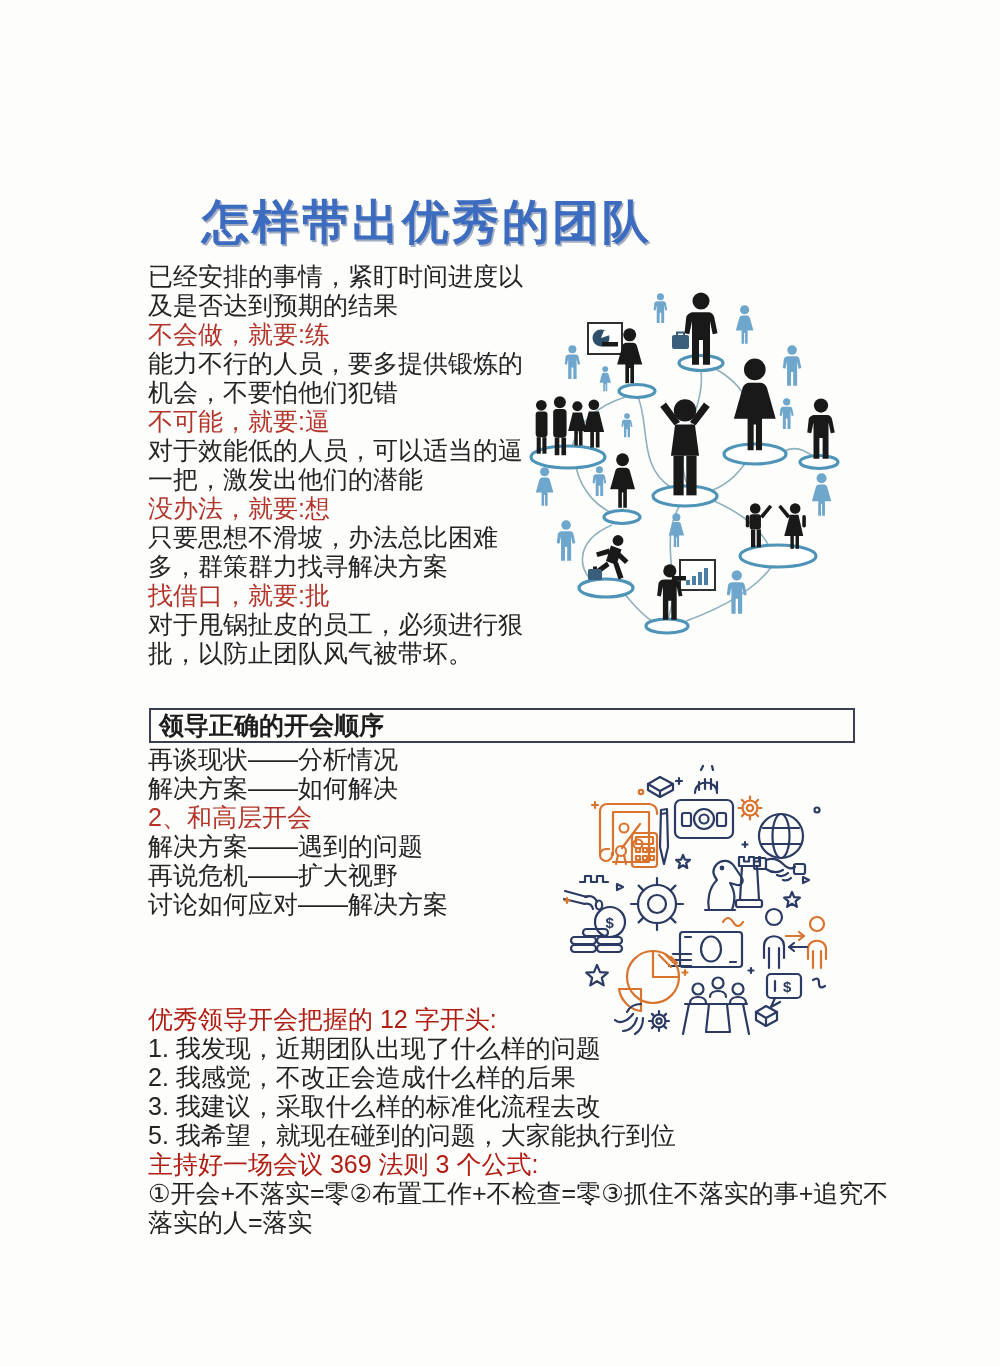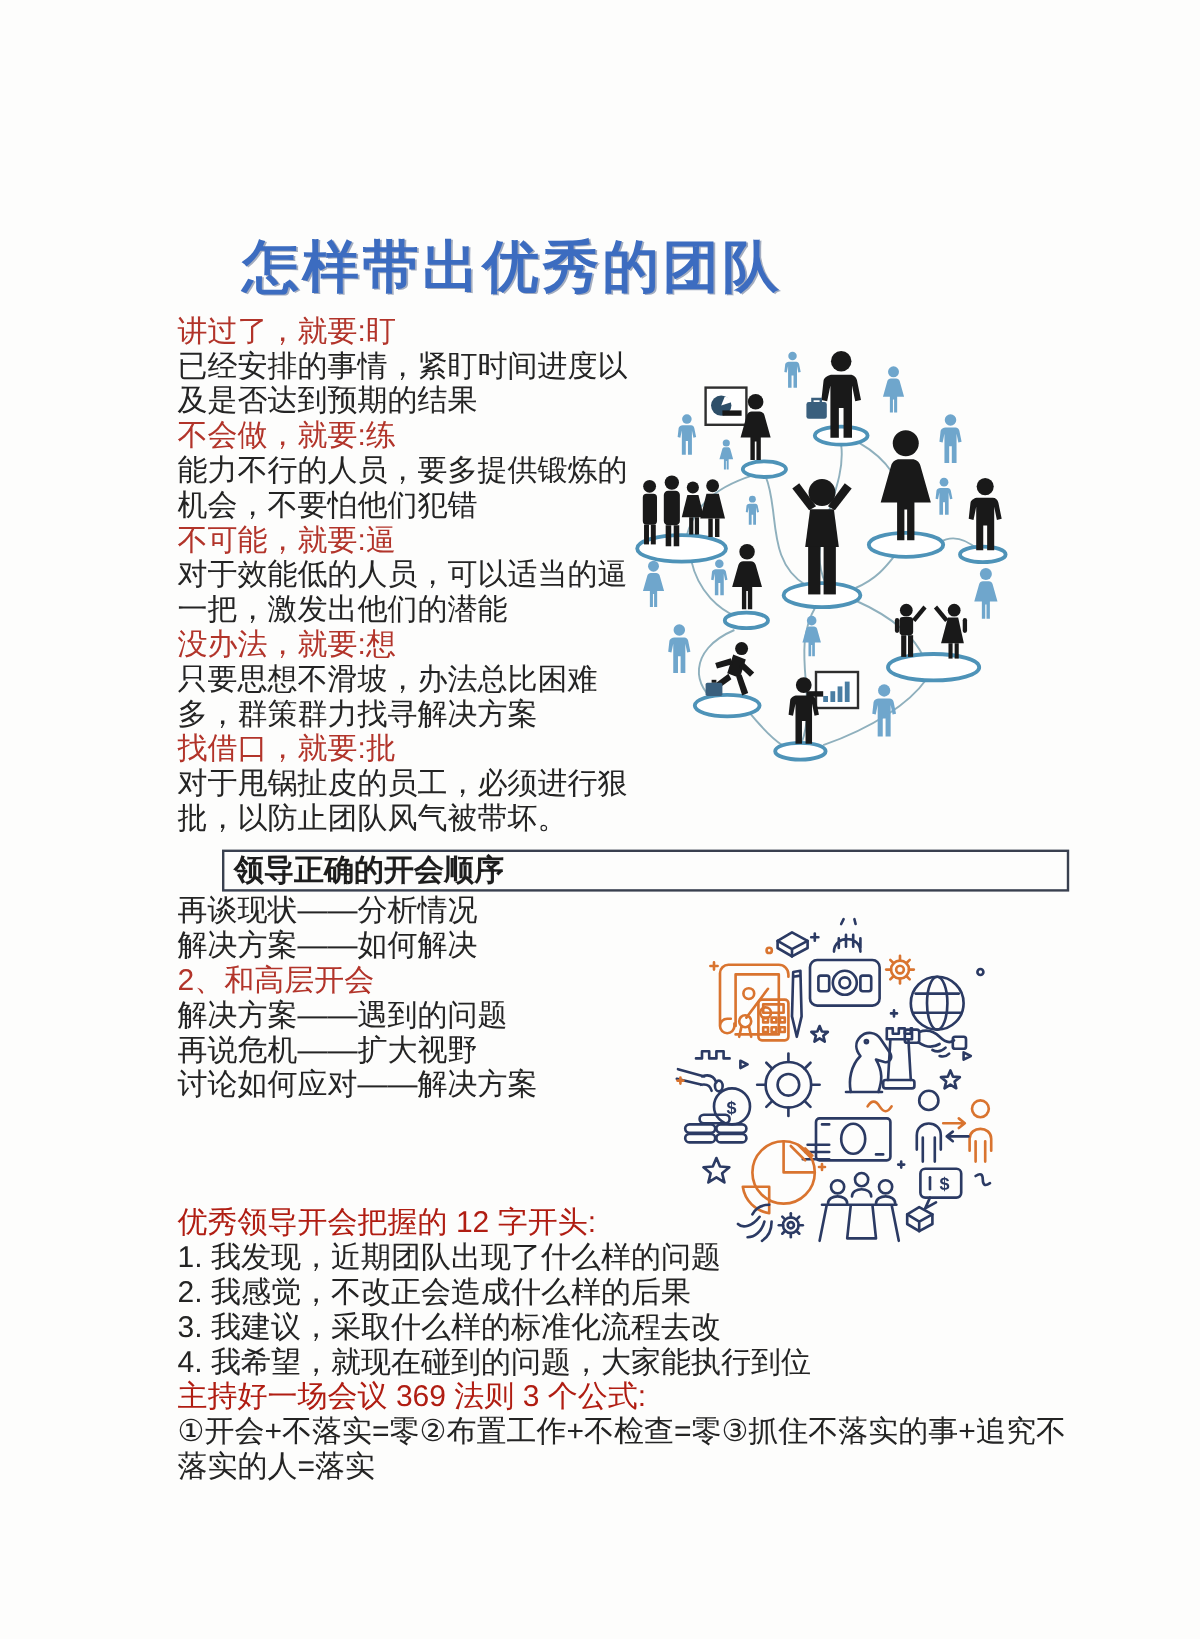--- a/index.html
+++ b/index.html
@@ -18,42 +18,41 @@
   .col{position:absolute;left:148px;font-size:25px;line-height:29px;color:#242424}
   .col div{white-space:normal}
   .s1{top:262px;width:382px}
   .s2{top:745px;width:470px}
   .s3{top:1005px;width:762px}
   .red{color:#b2342a}
   .redb{color:#b01d12;font-weight:normal}
   .s2box{
     position:absolute;left:149px;top:708px;width:706px;height:35px;
     border:2px solid #39404f;box-sizing:border-box;background:transparent;
-    display:flex;align-items:flex-end;padding-left:8px;
-    font-size:25px;font-weight:bold;color:#1d1d1d;margin-left:36px;
+    display:flex;align-items:center;padding-left:8px;
+    font-size:25px;font-weight:bold;color:#1d1d1d;
   }
   .net{position:absolute;left:520px;top:270px;width:330px;height:375px}
   .doodle{position:absolute;left:555px;top:752px;width:330px;height:310px}
   .doodle g.dn{stroke:#2b3a63}
   .doodle g.do{stroke:#d9742f}
   .doodle path,.doodle circle,.doodle rect,.doodle ellipse,.doodle line,.doodle polyline{
     fill:none;stroke-width:2.2;stroke-linecap:round;stroke-linejoin:round;
   }
   .doodle text{stroke:none;font:bold 15px "Liberation Sans","DejaVu Sans",sans-serif}
   .doodle text.nv{fill:#2b3a63}
 </style>
 </head>
 <body>
 
 <div class="page">
 
   <h1 class="title">怎样带出优秀的团队</h1>
 
   <div class="col s1">
-    <div class="red">讲过了，就要:盯</div>
     <div>已经安排的事情，紧盯时间进度以及是否达到预期的结果</div>
     <div class="red">不会做，就要:练</div>
     <div>能力不行的人员，要多提供锻炼的机会，不要怕他们犯错</div>
     <div class="red">不可能，就要:逼</div>
     <div>对于效能低的人员，可以适当的逼一把，激发出他们的潜能</div>
     <div class="red">没办法，就要:想</div>
     <div>只要思想不滑坡，办法总比困难多，群策群力找寻解决方案</div>
     <div class="red">找借口，就要:批</div>
     <div>对于甩锅扯皮的员工，必须进行狠批，以防止团队风气被带坏。</div>
   </div>
@@ -414,18 +413,18 @@
         <path d="M130,218 v5 M127.5,220.5 h5"></path>
       </g>
     </g>
   </svg>
 
   <div class="col s3">
     <div class="redb">优秀领导开会把握的 12 字开头:</div>
     <div>1. 我发现，近期团队出现了什么样的问题</div>
     <div>2. 我感觉，不改正会造成什么样的后果</div>
     <div>3. 我建议，采取什么样的标准化流程去改</div>
-    <div>4. 我希望，就现在碰到的问题，大家能执行到位</div>
+    <div>5. 我希望，就现在碰到的问题，大家能执行到位</div>
     <div class="redb">主持好一场会议 369 法则 3 个公式:</div>
     <div>①开会+不落实=零②布置工作+不检查=零③抓住不落实的事+追究不落实的人=落实</div>
   </div>
 
 </div>
 
 </body></html>

